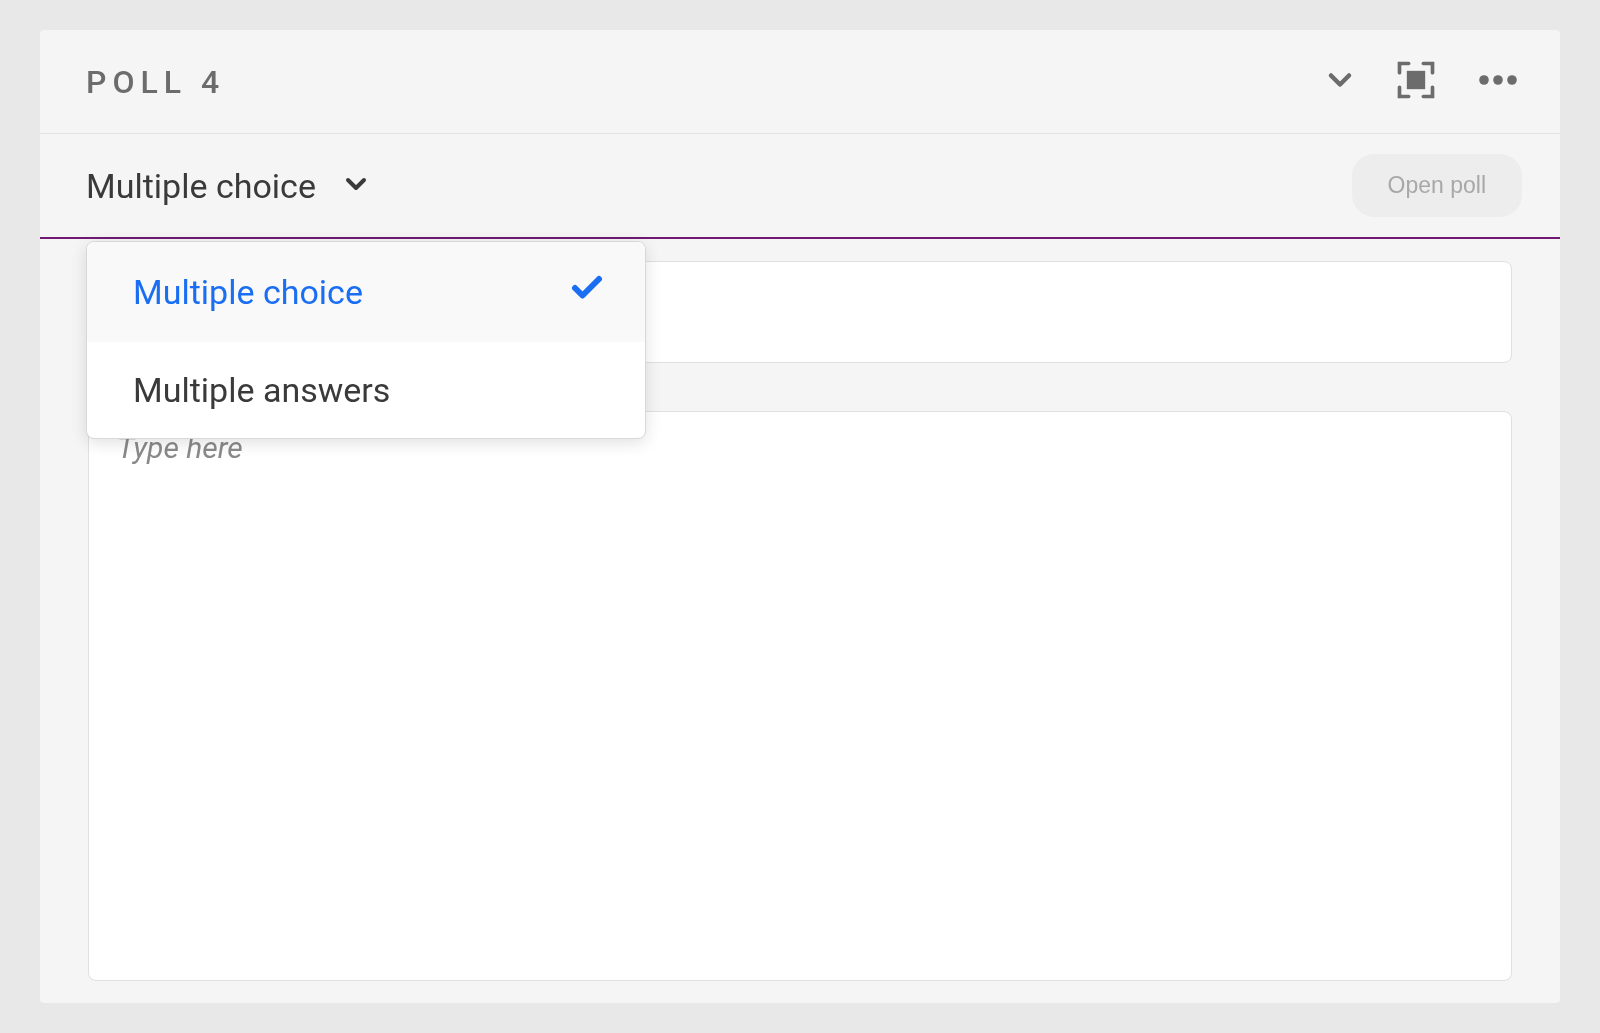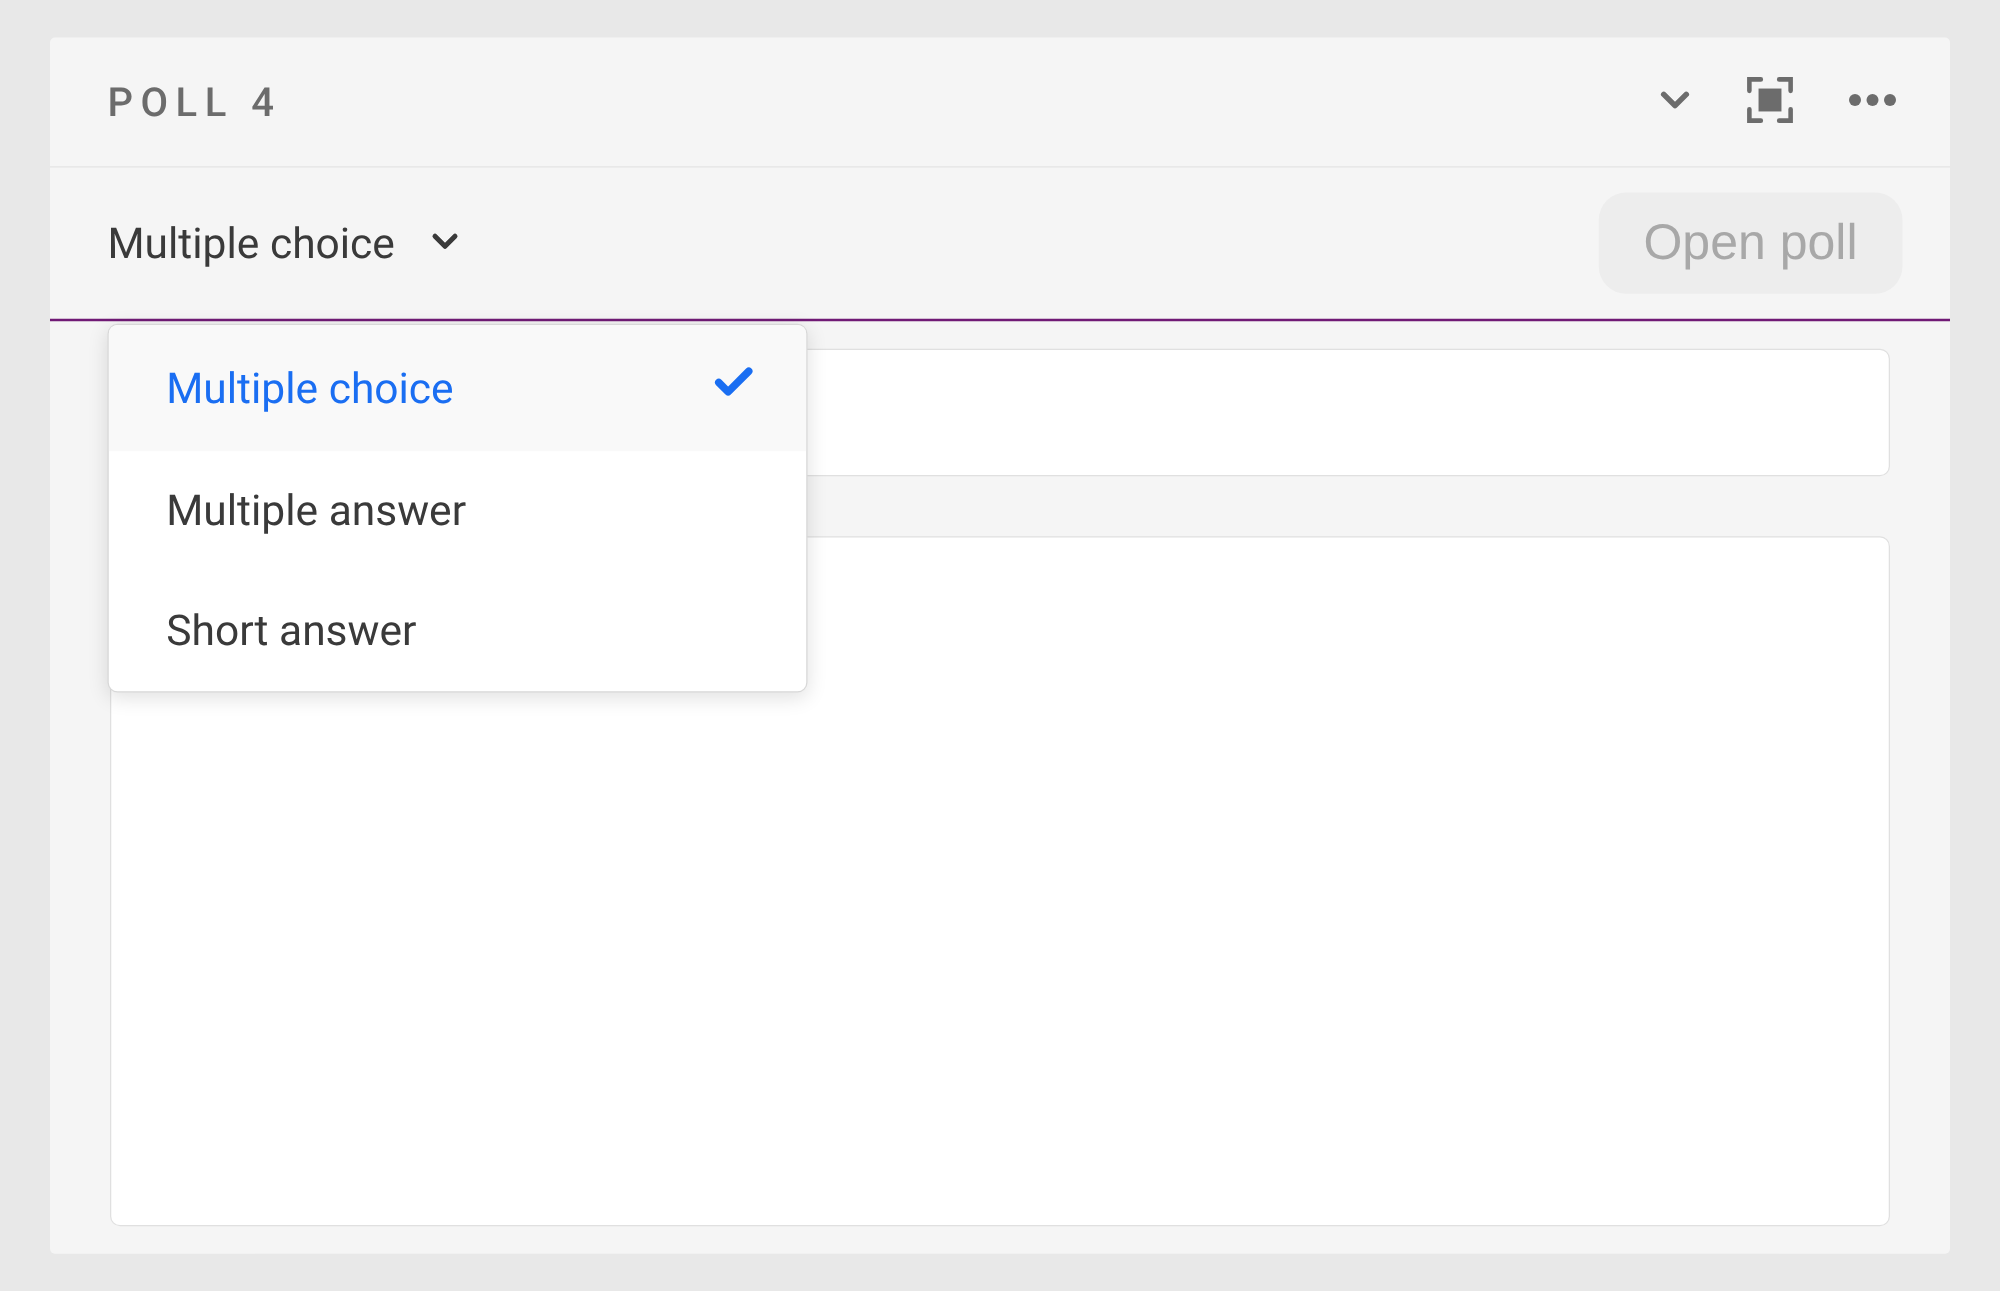--- a/index.html
+++ b/index.html
@@ -62,21 +62,21 @@
   font-size: 34px;
   font-weight: 400;
   color: #3a3a3a;
 }
 .open-poll-btn {
   margin-left: auto;
   background: #ededed;
   border: none;
   border-radius: 22px;
   padding: 18px 36px;
-  font-size: 40px;
+  font-size: 23px;
   color: #a8a8a8;
   cursor: pointer;
 }
 .dropdown {
   position: absolute;
   top: 100%;
   left: 46px;
   margin-top: 4px;
   background: #fff;
   border: 1px solid #d8d8d8;
@@ -181,24 +181,21 @@
     <div class="dropdown">
       <div class="dropdown-item selected">
         <span>Multiple choice</span>
         <span>
           <svg width="36" height="36" viewBox="0 0 24 24" fill="none" stroke="#1a6ef2" stroke-width="4" stroke-linecap="round" stroke-linejoin="round">
               <polyline points="20 6 9 17 4 12"></polyline>
             </svg>
         </span>
       </div>
       <div class="dropdown-item">
-        <span>Multiple answer</span>
-      </div>
-      <div class="dropdown-item">
-        <span>Short answer</span>
+        <span>Multiple answers</span>
       </div>
     </div>
   </div>
 
   <div class="content">
     <div class="input-row"></div>
     <div class="textarea-row">
       <span class="placeholder">Type here</span>
     </div>
   </div>

